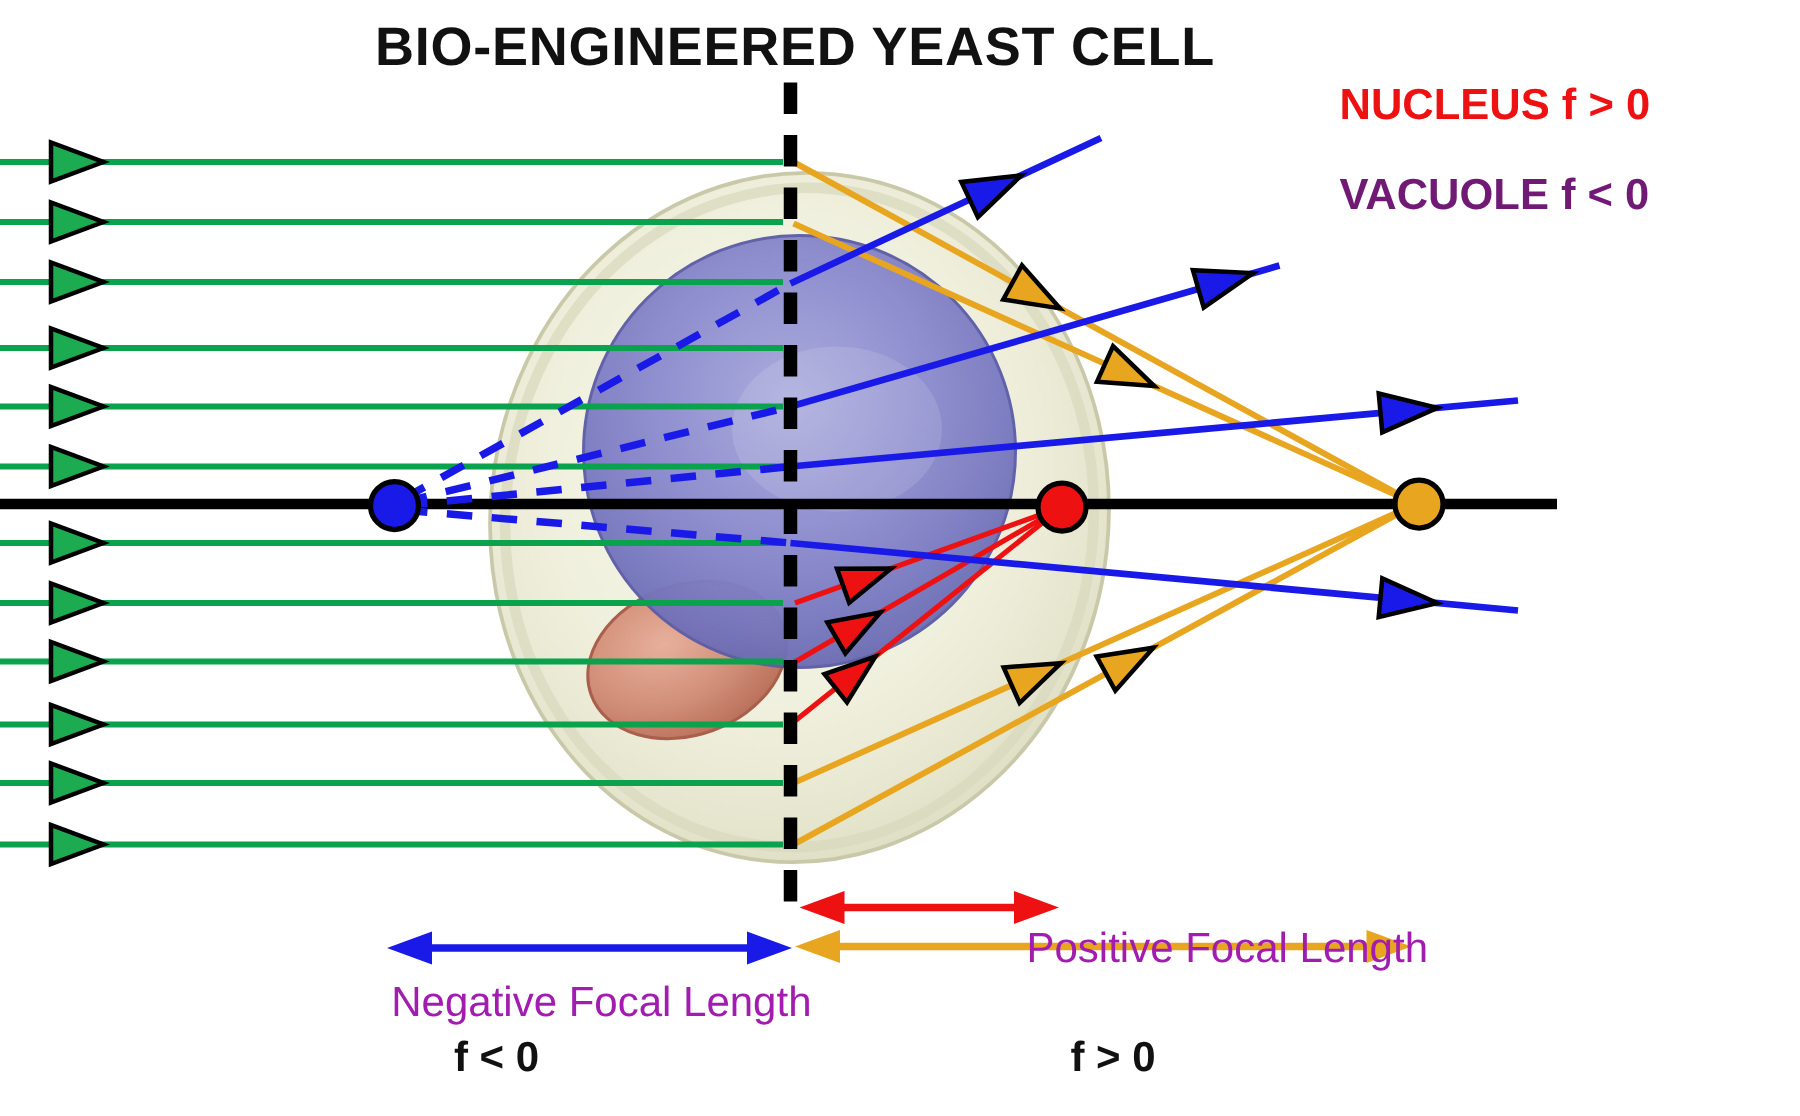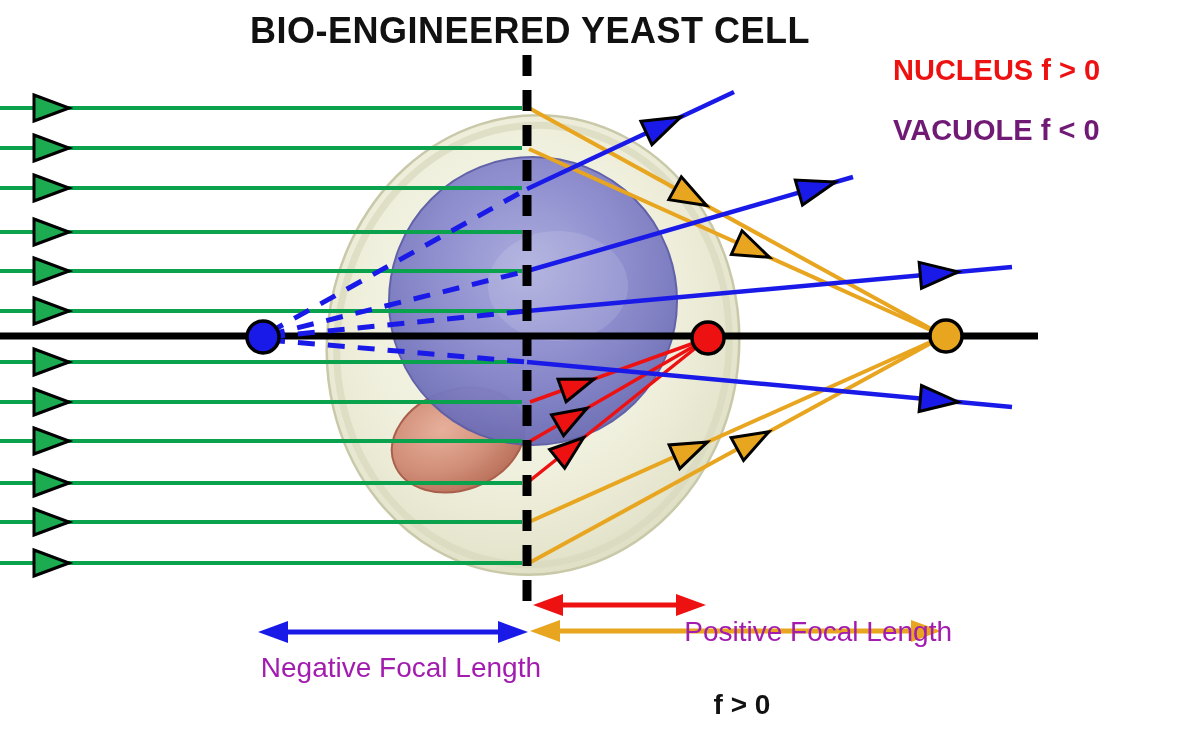--- a/index.html
+++ b/index.html
@@ -124,16 +124,17 @@
   </svg>
 
   <div class="title">BIO-ENGINEERED YEAST CELL</div>
 
   <div class="legend">
     <div class="legend-item" style="color: rgb(238, 17, 17);">NUCLEUS f &gt; 0</div>
     <div class="legend-item" style="color: #701a75;">VACUOLE f &lt; 0</div>
   </div>
 
   <div class="footer-label neg-label">Negative Focal Length</div>
+  <div class="footer-f neg-f">f &lt; 0</div>
   <div class="footer-label pos-label">Positive Focal Length</div>
   <div class="footer-f pos-f">f &gt; 0</div>
 
 </div>
 
 </body></html>

